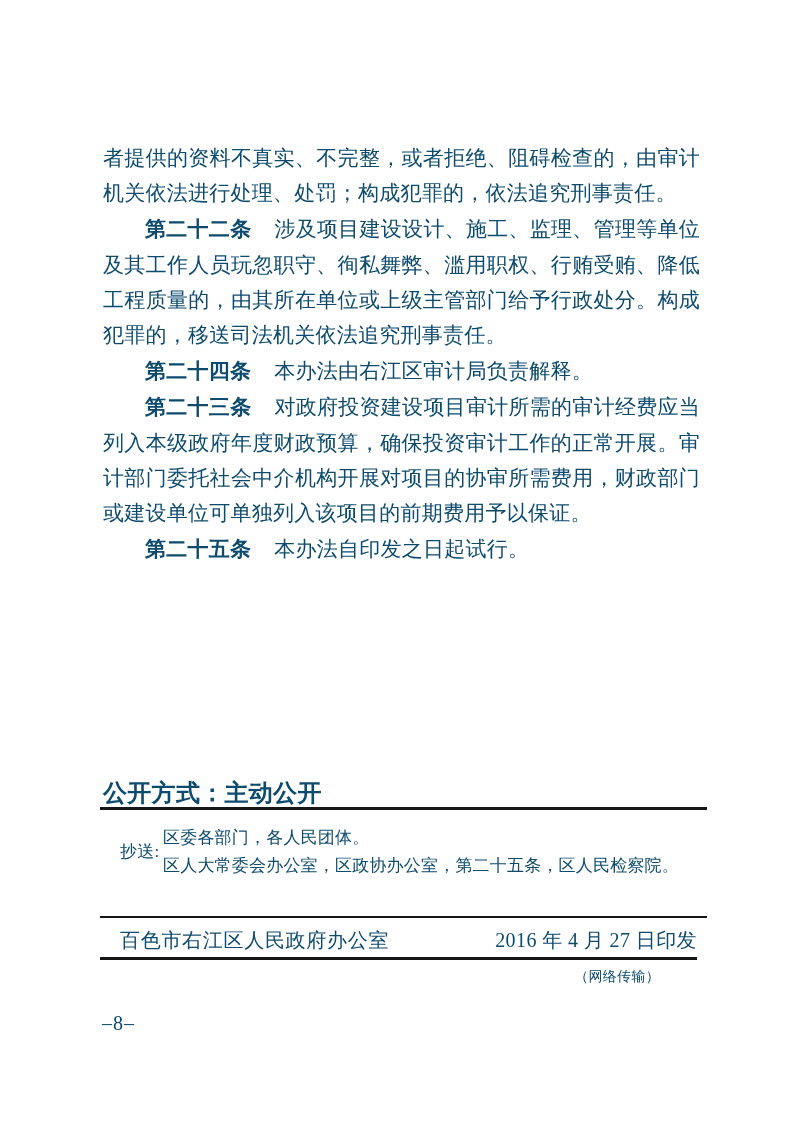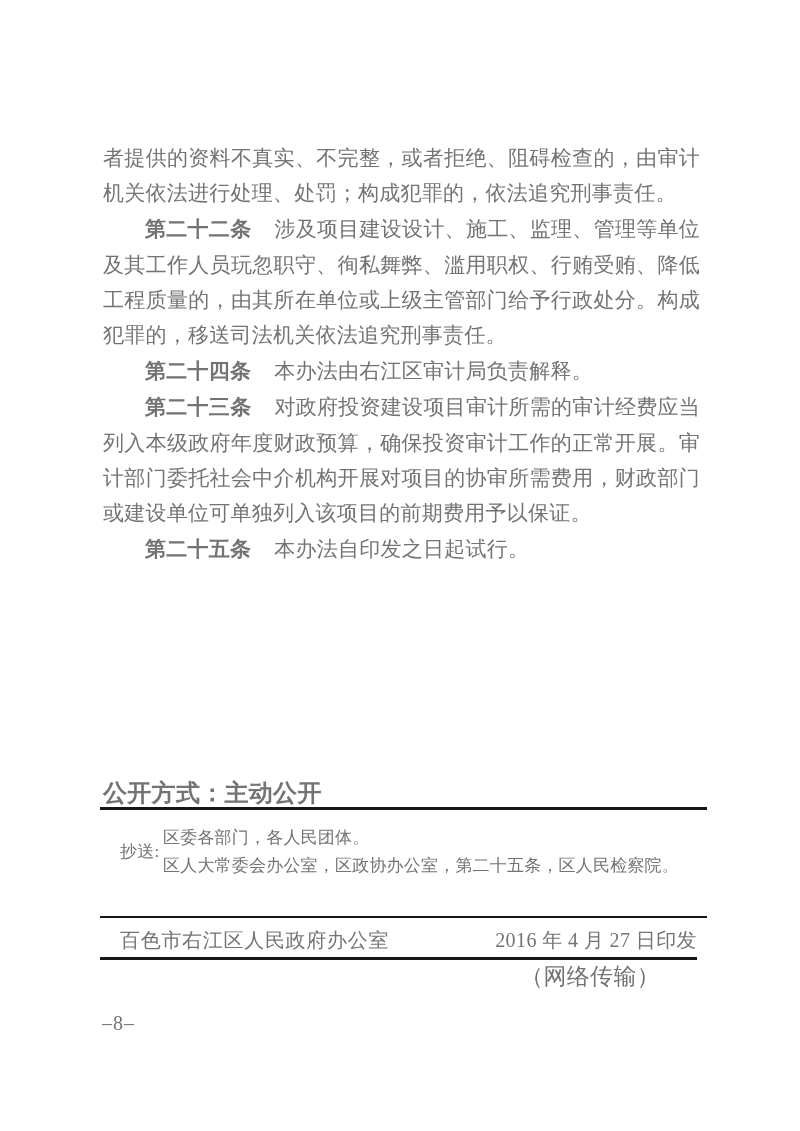--- a/index.html
+++ b/index.html
@@ -2,21 +2,21 @@
 <html><head>
 <meta charset="utf-8">
 <style>
   html, body { margin: 0; padding: 0; background: #888; }
   .page {
     position: relative;
     width: 800px;
     height: 1131px;
     margin: 0 auto;
     background: #ffffff;
-    color: #737373;
+    color: #0c4a6e;
     font-family: "Liberation Serif", "DejaVu Serif", serif;
     overflow: hidden;
   }
 
   
   .body-text {
     position: absolute;
     left: 103px;
     top: 141px;
     width: 597px;
@@ -79,21 +79,21 @@
     line-height: 24px;
     white-space: nowrap;
   }
   .footer-issuer { letter-spacing: 0.7px; }
   .footer-date { letter-spacing: 0.4px; }
 
   .transmission {
     position: absolute;
     right: 140px;
     top: 966px;
-    font-size: 23px;
+    font-size: 14px;
     letter-spacing: 0.3px;
     line-height: 22px;
   }
 
   .page-number {
     position: absolute;
     left: 102px;
     top: 1011px;
     font-size: 20px;
     letter-spacing: 1px;

